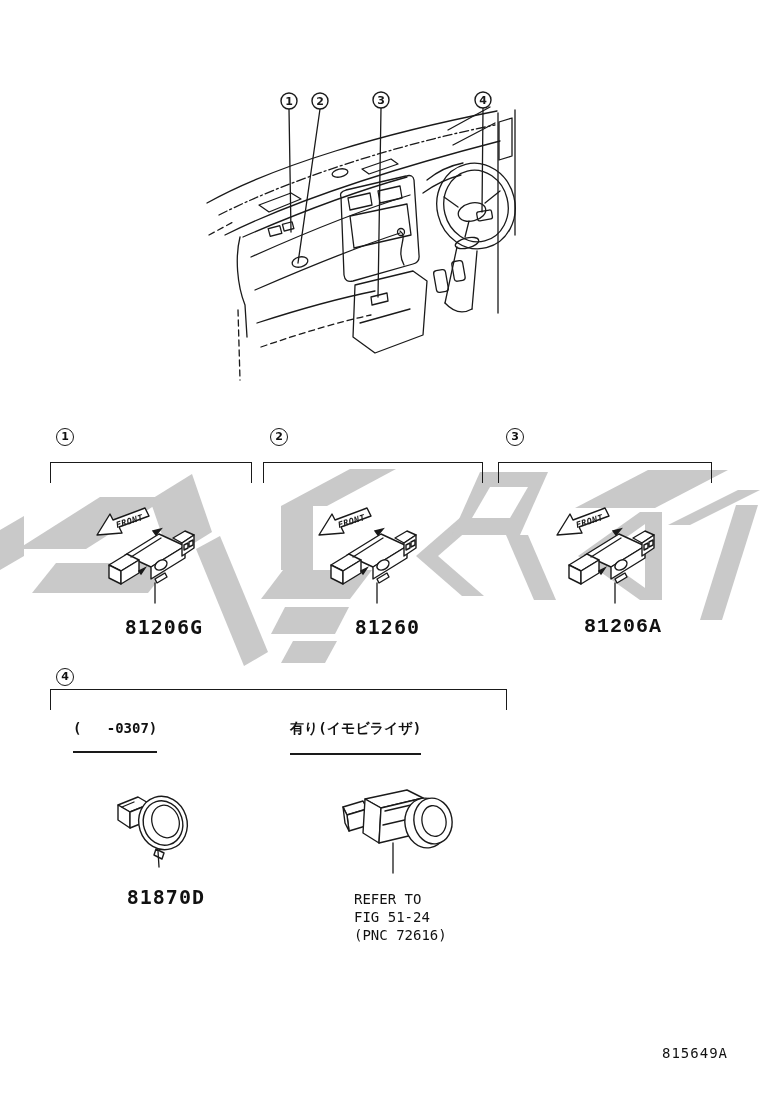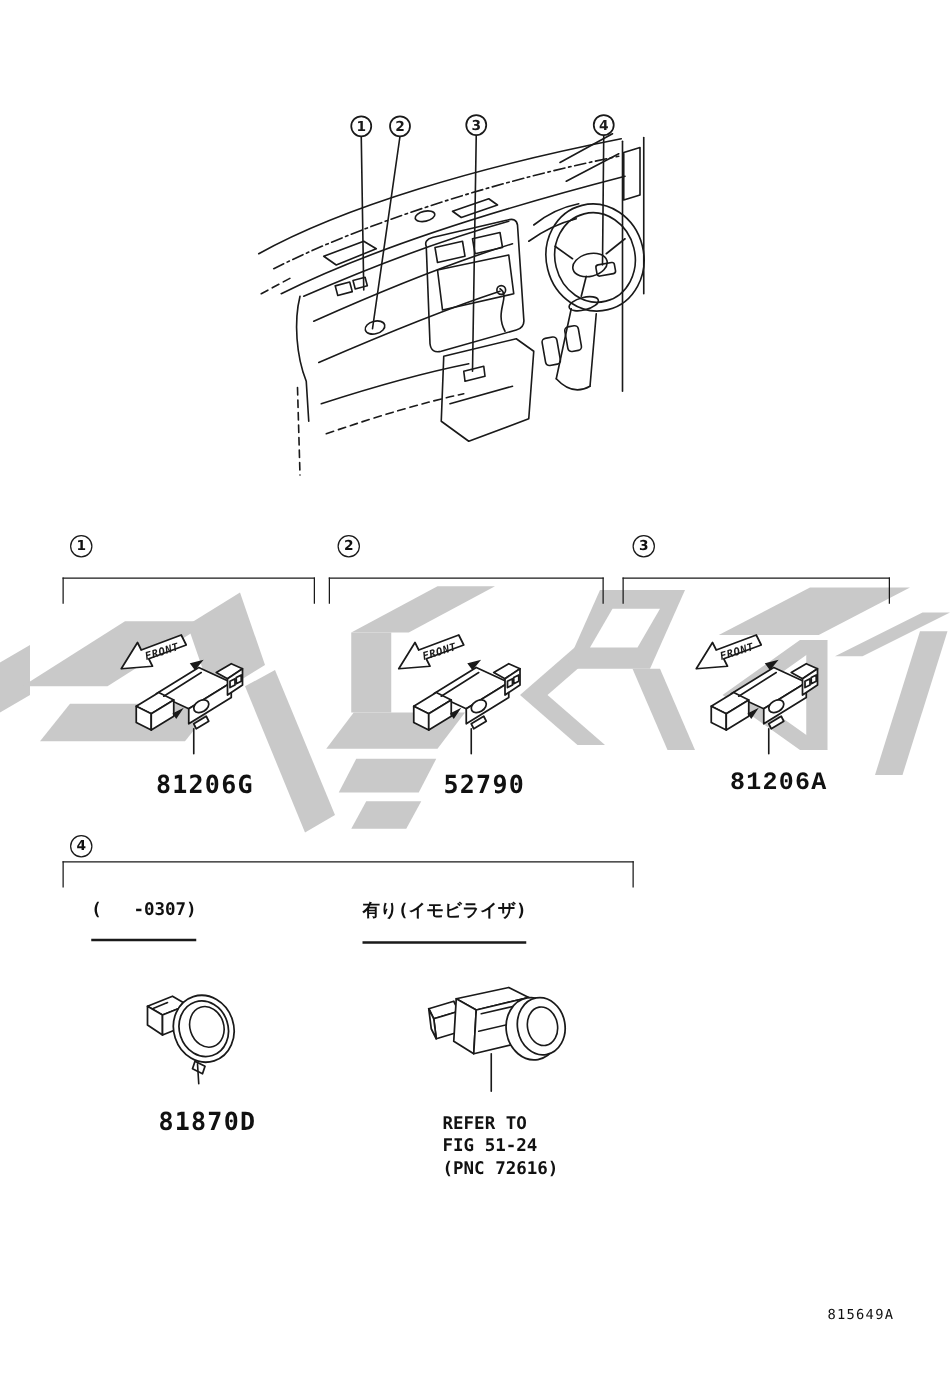--- a/index.html
+++ b/index.html
@@ -15,22 +15,22 @@
   .wm{fill:#c9c9c9;}
   .wmh{fill:#ffffff;}
   .callout-circle{position:absolute;width:16px;height:16px;border:1.4px solid #1a1a1a;border-radius:50%;
       background:#fff;text-align:center;line-height:15px;font-size:11px;font-weight:bold;
       font-family:"DejaVu Sans","Liberation Sans",sans-serif;}
   .bracket{position:absolute;border-top:1.5px solid #1a1a1a;border-left:1.5px solid #1a1a1a;
       border-right:1.5px solid #1a1a1a;height:20px;}
   .pn{position:absolute;font-size:20px;font-weight:bold;letter-spacing:1px;text-align:right;white-space:nowrap;}
   .variant-label{position:absolute;font-size:14px;font-weight:bold;border-bottom:2px solid #1a1a1a;
       padding-bottom:15px;white-space:pre;}
-  .ref-note{position:absolute;font-size:14px;font-weight:bold;line-height:18px;white-space:nowrap;}
-  .doc-code{position:absolute;font-size:11px;letter-spacing:1px;}
+  .ref-note{position:absolute;font-size:14px;font-weight:normal;line-height:18px;white-space:nowrap;}
+  .doc-code{position:absolute;font-size:14px;letter-spacing:1px;}
   .front-text{font-size:8.5px;font-weight:bold;font-style:italic;letter-spacing:0.5px;
       font-family:"DejaVu Sans Mono","Liberation Mono",monospace;fill:#1a1a1a;}
   .co-num{font-size:11px;font-weight:bold;font-family:"DejaVu Sans","Liberation Sans",sans-serif;fill:#1a1a1a;}
 </style>
 </head>
 <body>
 
 <div class="canvas">
 
   <svg class="abs" style="left:0;top:460px;" width="760" height="220" viewBox="0 460 760 220">
@@ -189,21 +189,21 @@
         <polygon class="lnw" points="14,60 32,49 44,55 26,66"></polygon>
         <polygon class="lnw" points="14,60 14,73 26,79 26,66"></polygon>
         <polygon class="lnw" points="26,66 44,55 44,68 26,79"></polygon>
         <ellipse class="lnw" cx="66" cy="60" rx="6.5" ry="4.5" transform="rotate(-31 66 60)"></ellipse>
         <path class="ln" d="M36,52 L66,33"></path>
         <polygon class="lnb" points="58,26 66,24 61,30"></polygon>
         <polygon class="lnb" points="44,66 50,63 46,69"></polygon>
       </g>
       <path class="ln" d="M60,78 L60,98"></path>
     </svg>
-    <div class="pn" style="left:85px;top:190px;width:80px;">52790</div>
+    <div class="pn" style="left:85px;top:190px;width:80px;">81260</div>
   </div>
 
   <div class="abs" style="left:490px;top:425px;width:230px;height:215px;">
     <div class="callout-circle" style="left:16px;top:3px;">3</div>
     <div class="bracket" style="left:8px;top:37px;width:212px;"></div>
     <svg class="abs" style="left:65px;top:80px;" width="110" height="100" viewBox="0 0 110 100">
       <polygon class="lnw" points="2,30 15,9 18,15 50,3 54,11 24,22 27,28"></polygon>
       <text class="front-text" transform="translate(22,23) rotate(-17)">FRONT</text>
       <g>
         <polygon class="lnw" points="30,50 64,29 90,41 56,62"></polygon>

